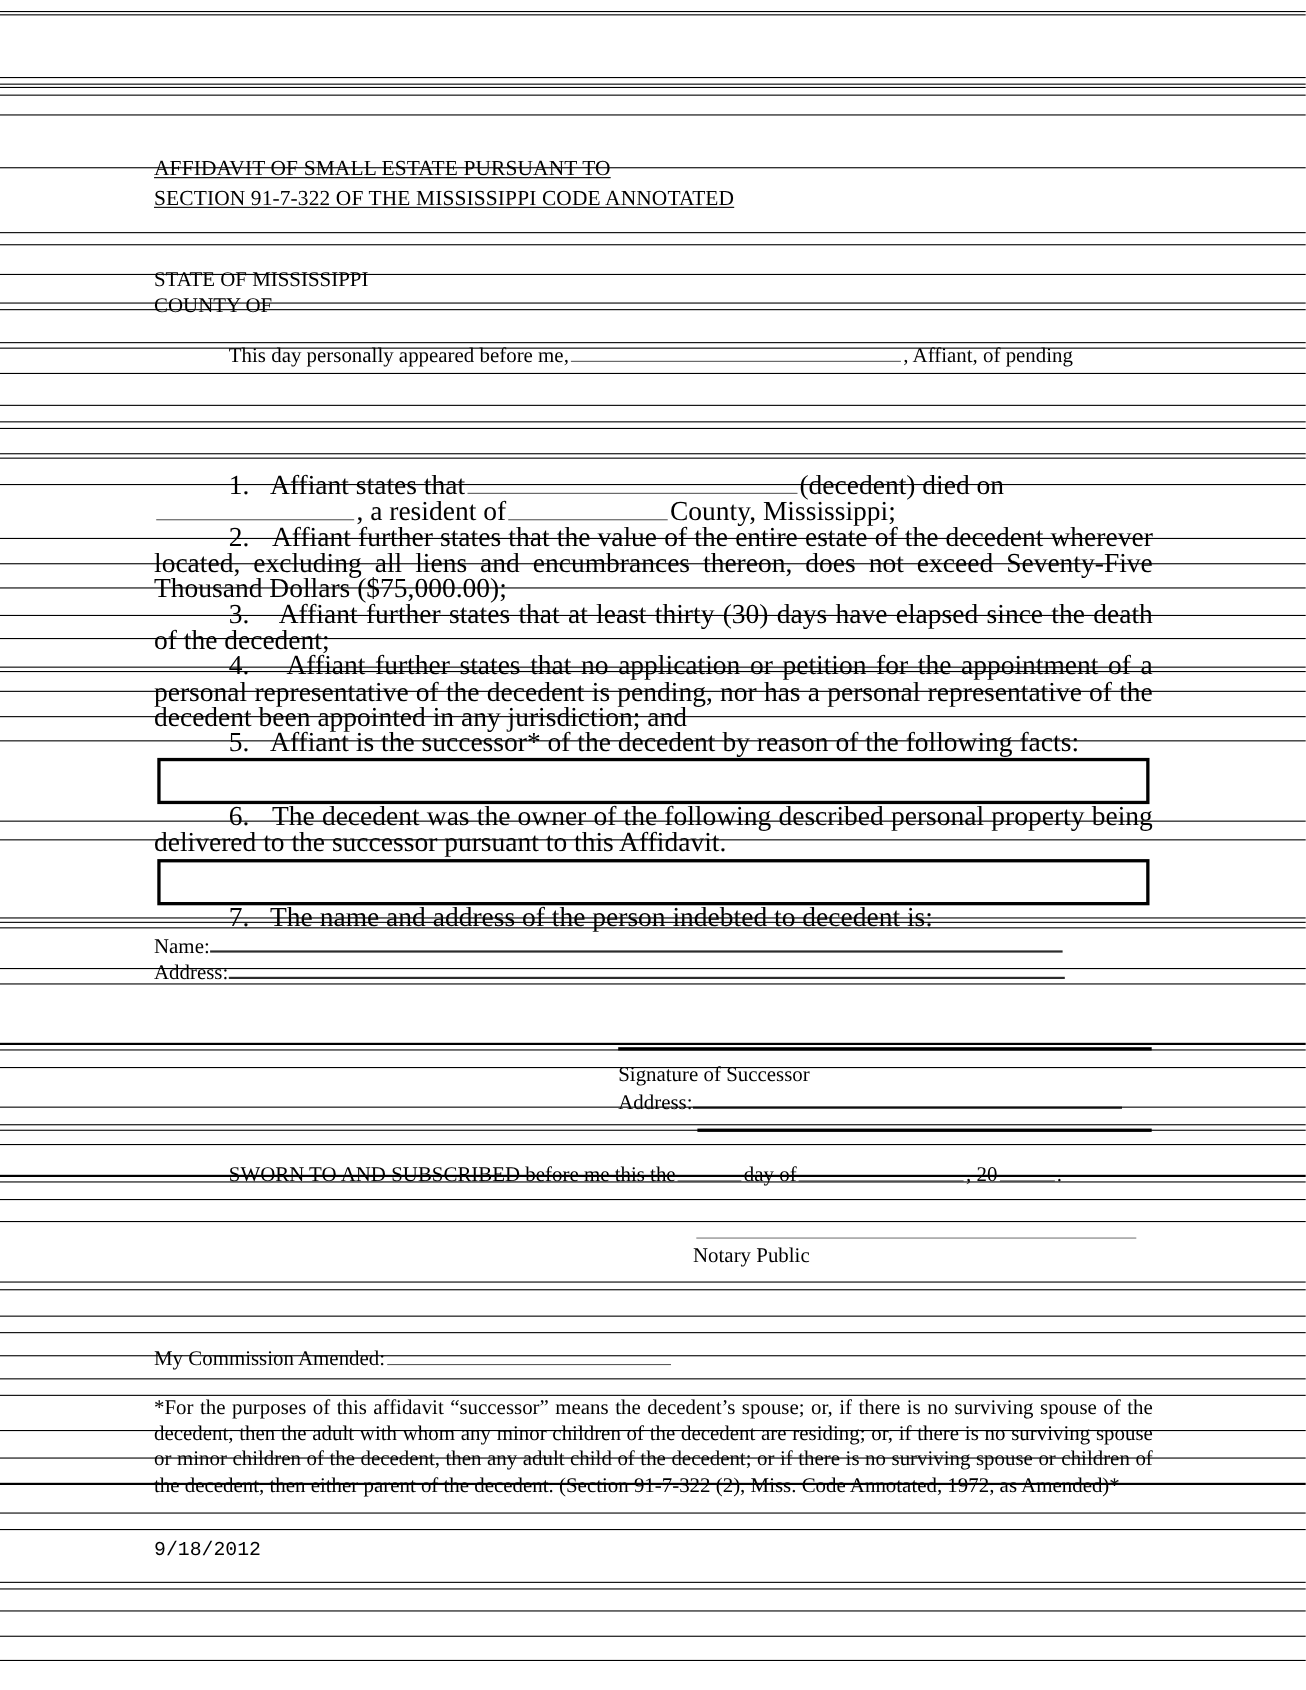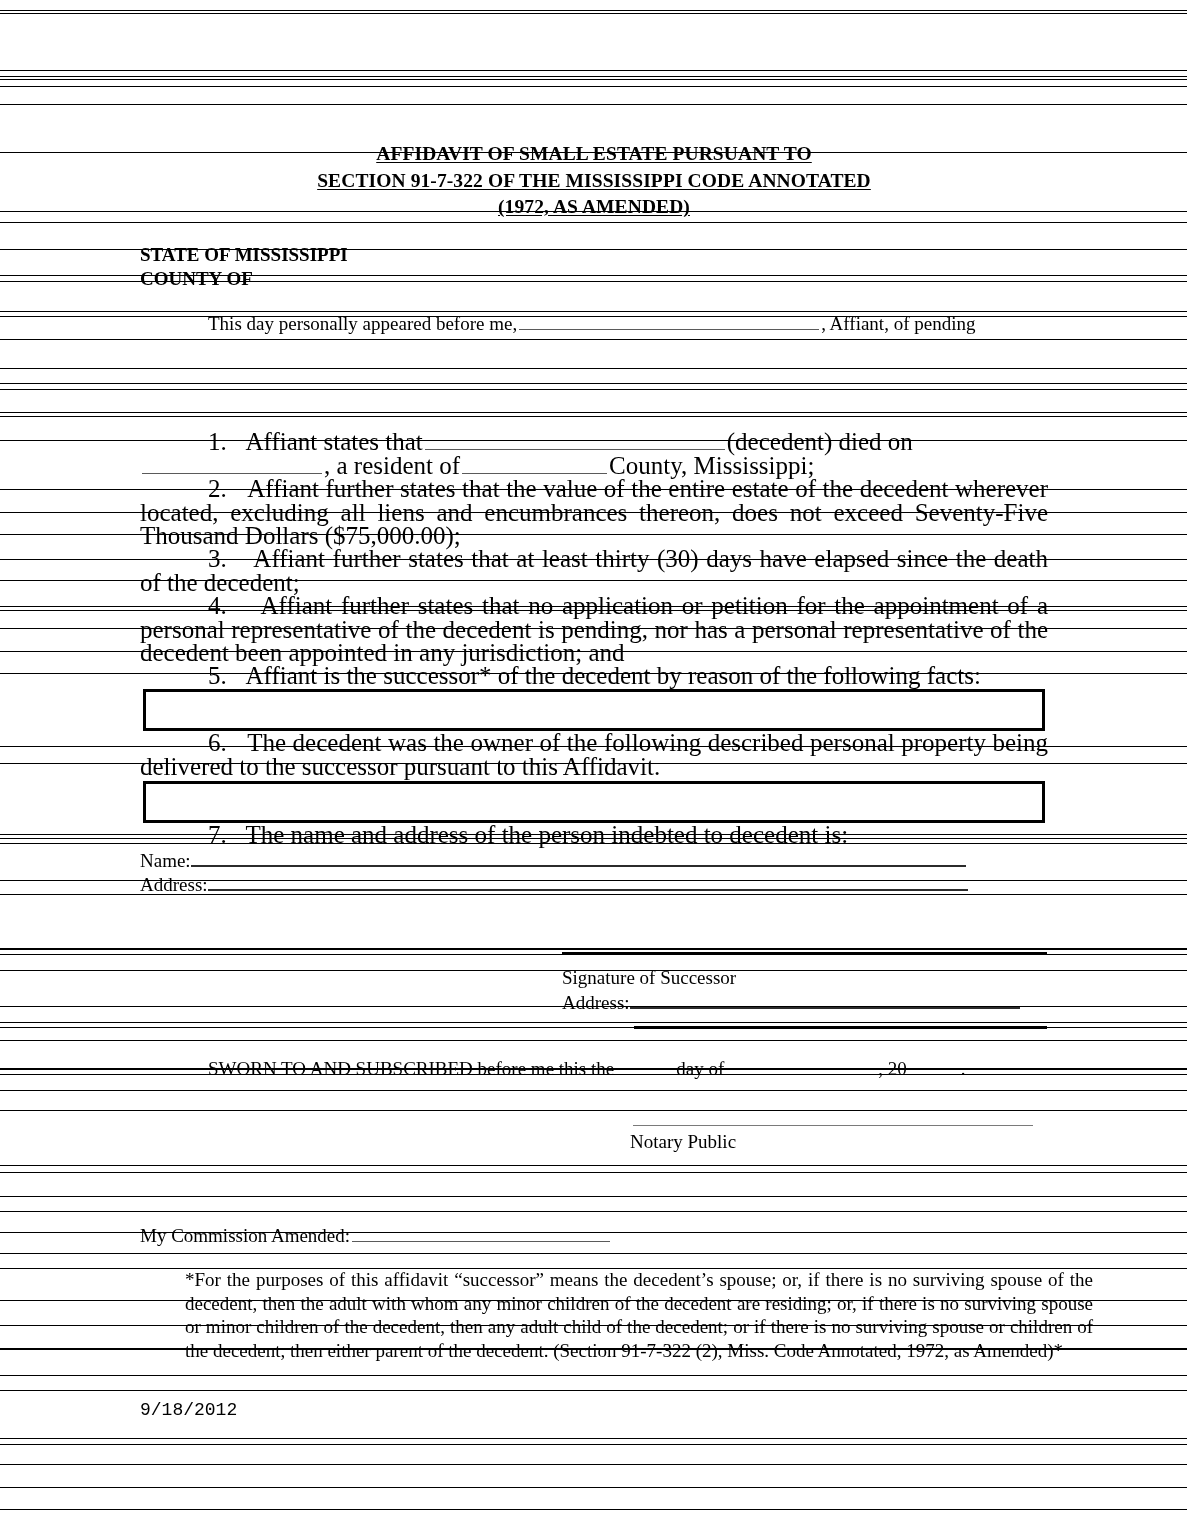--- a/index.html
+++ b/index.html
@@ -48,38 +48,38 @@
     inset: 0;
     z-index: 2;
   }
 
   
   .title-block {
     position: absolute;
     left: 140px;
     width: 908px;
     top: 141px;
-    text-align: center;
-    font-weight: bold;
+    text-align: left;
+    font-weight: normal;
     font-size: 19.5px;
     line-height: 26.5px;
     letter-spacing: 0.1px;
   }
   .title-block .tl { display: block; }
   .title-block .tl span {
     text-decoration: underline;
     text-underline-offset: 2px;
   }
 
   
   .state-line {
     position: absolute;
     left: 140px;
     top: 243px;
-    font-weight: bold;
+    font-weight: normal;
     font-size: 19px;
     line-height: 24px;
   }
   .state-line div { white-space: nowrap; }
 
   
   .para {
     position: absolute;
     font-size: 19px;
     line-height: 23.5px;
@@ -242,21 +242,20 @@
   }
 
   .footnote {
     position: absolute;
     left: 140px;
     top: 1268px;
     width: 908px;
     font-size: 19px;
     line-height: 23.5px;
     text-align: justify;
-    margin-left: 45px;
   }
 
   .date-stamp {
     position: absolute;
     left: 140px;
     top: 1399px;
     font-size: 18px;
     line-height: 22px;
     font-family: Liberation Mono, monospace;
   }
@@ -273,21 +272,20 @@
 </head>
 <body>
 
 <div id="page">
 
   <div id="content">
 
     <div class="title-block">
       <div class="tl"><span>AFFIDAVIT OF SMALL ESTATE PURSUANT TO</span></div>
       <div class="tl"><span>SECTION 91-7-322 OF THE MISSISSIPPI CODE ANNOTATED</span></div>
-      <div class="tl"><span>(1972, AS AMENDED)</span></div>
     </div>
 
     <div class="state-line">
       <div>STATE OF MISSISSIPPI</div>
       <div>COUNTY OF</div>
     </div>
 
     <div class="para p-intro">
       <span>This day personally appeared before me,</span><span class="blank w-name"></span><span>, Affiant, of pending</span>
     </div>

